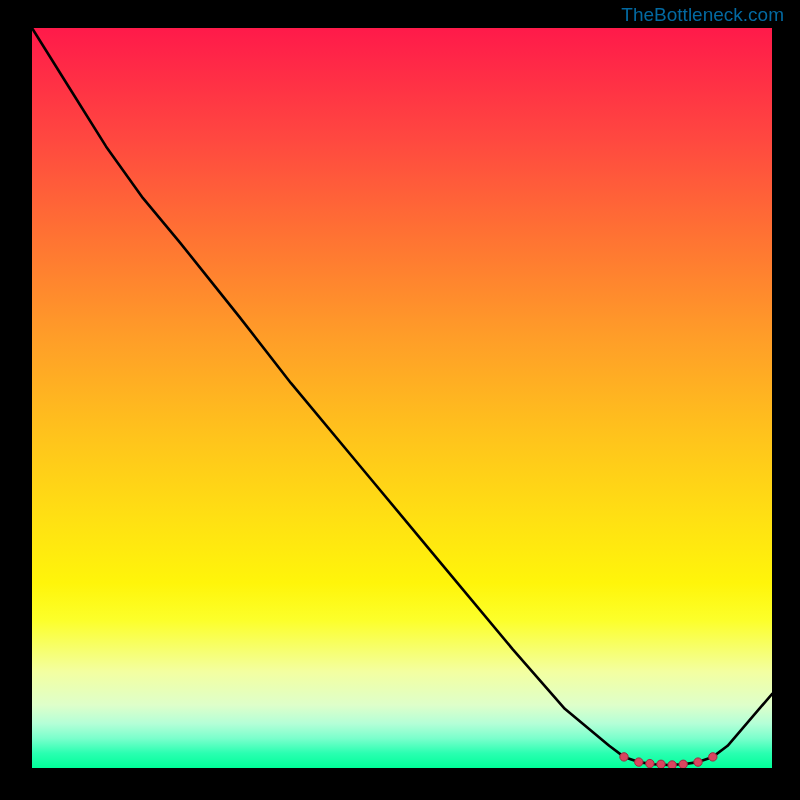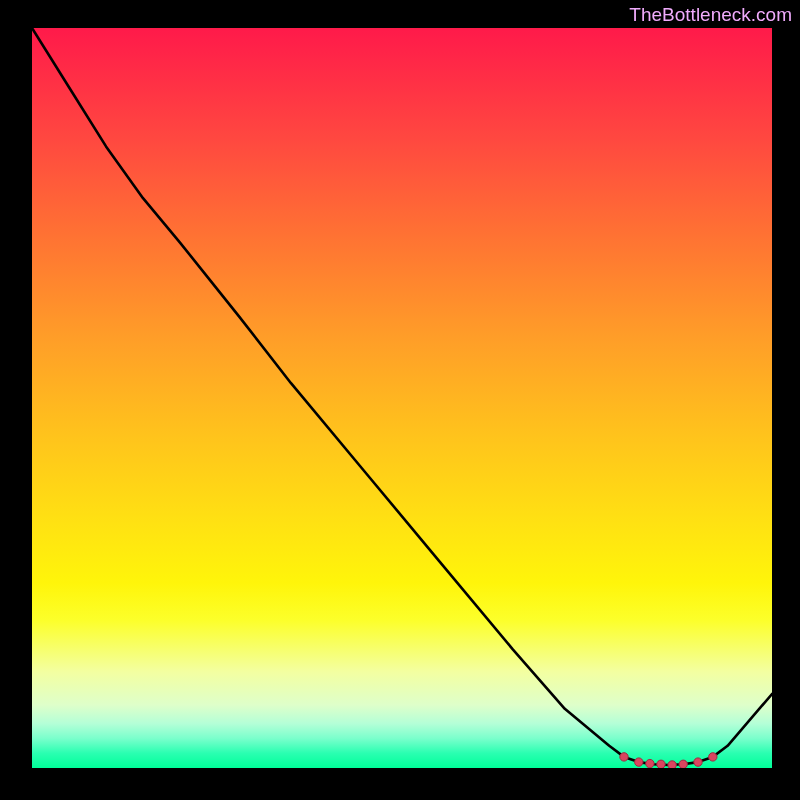--- a/index.html
+++ b/index.html
@@ -13,22 +13,22 @@
   }
   .container {
     position: relative;
     width: 800px;
     height: 800px;
     background: #000;
   }
   .watermark {
     position: absolute;
     top: 4px;
-    right: 8px;
-    color: #f0abfc;
+    right: 16px;
+    color: #0369a1;
     font-size: 19px;
     font-weight: 500;
     z-index: 10;
   }
   .plot-area {
     position: absolute;
     left: 32px;
     top: 28px;
     width: 740px;
     height: 740px;

